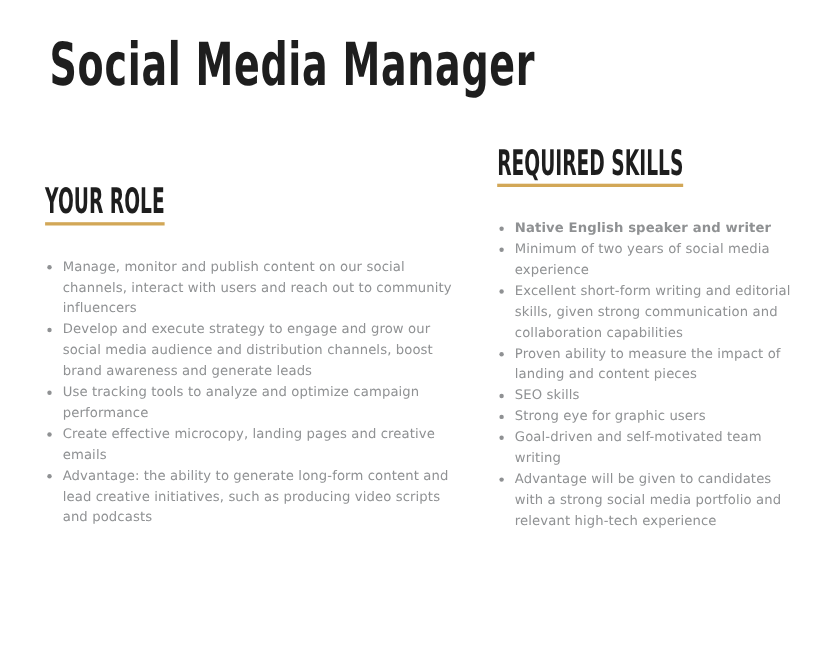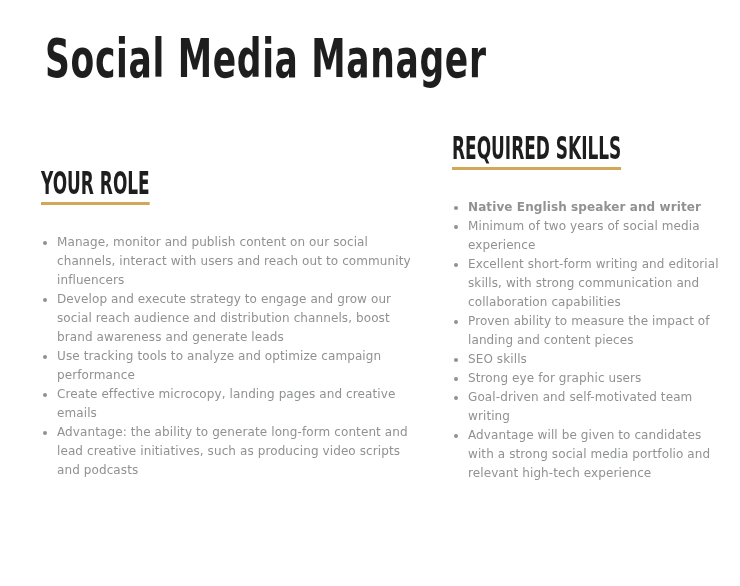--- a/index.html
+++ b/index.html
@@ -74,34 +74,34 @@
 
   <h1 class="job-title">Social Media Manager</h1>
 
   <div class="columns">
 
     <section class="col-left">
       <h2 class="section-heading">YOUR ROLE</h2>
       <ul class="bullets">
 
       <li>Manage, monitor and publish content on our social channels, interact with users and reach out to community influencers</li>
-          <li>Develop and execute strategy to engage and grow our social reach audience and distribution channels, boost brand awareness and generate leads</li>
+          <li>Develop and execute strategy to engage and grow our social media audience and distribution channels, boost brand awareness and generate leads</li>
           <li>Use tracking tools to analyze and optimize campaign performance</li>
           <li>Create effective microcopy, landing pages and creative emails</li>
           <li>Advantage: the ability to generate long-form content and lead creative initiatives, such as producing video scripts and podcasts</li>
         </ul>
     </section>
 
     <section class="col-right">
       <h2 class="section-heading">REQUIRED SKILLS</h2>
       <ul class="bullets">
 
       <li class="bold">Native English speaker and writer</li>
           <li>Minimum of two years of social media experience</li>
-          <li>Excellent short-form writing and editorial skills, with strong communication and collaboration capabilities</li>
+          <li>Excellent short-form writing and editorial skills, given strong communication and collaboration capabilities</li>
           <li>Proven ability to measure the impact of landing and content pieces</li>
           <li>SEO skills</li>
           <li>Strong eye for graphic users</li>
           <li>Goal-driven and self-motivated team writing</li>
           <li>Advantage will be given to candidates with a strong social media portfolio and relevant high-tech experience</li>
         </ul>
     </section>
 
   </div>
 </div>

